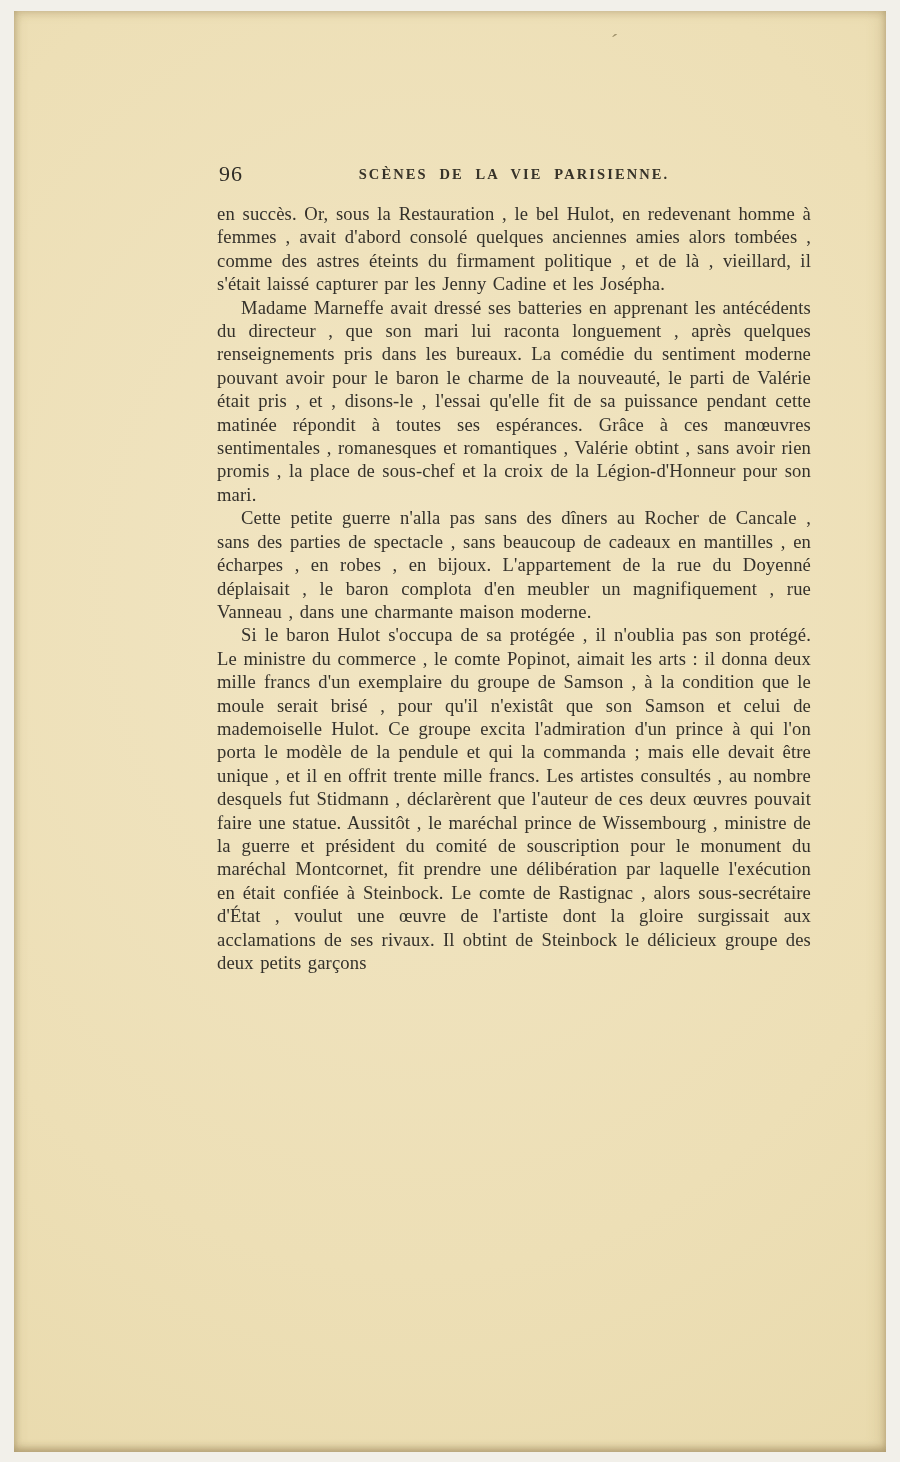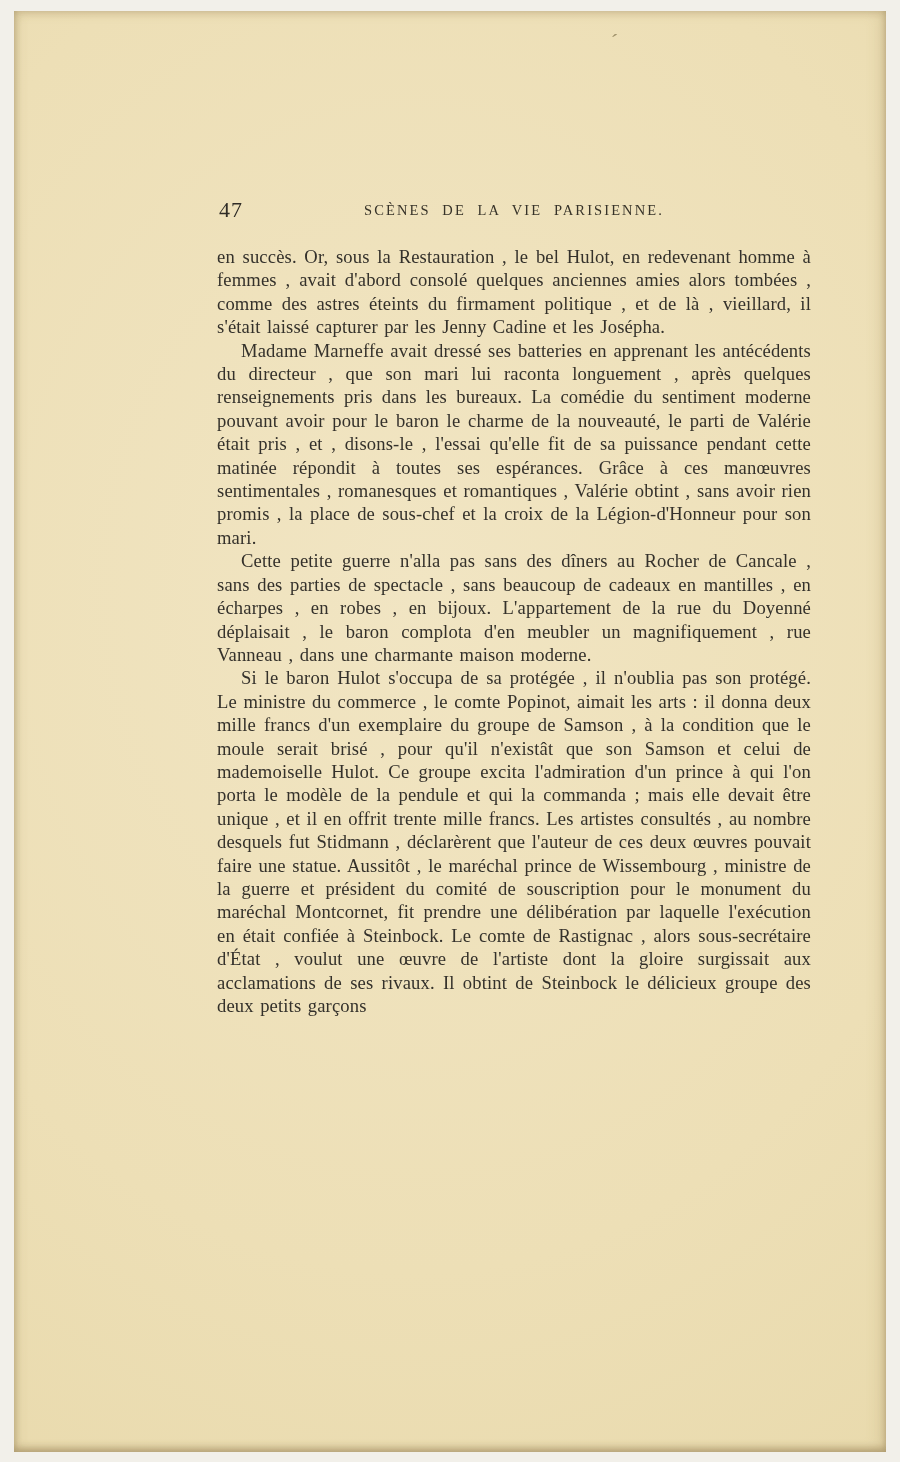--- a/index.html
+++ b/index.html
@@ -57,26 +57,25 @@
     color: #2f2c26;
   }
 
   .running {
     text-align: center;
     padding-top: 6px;
     font-size: 14.5px;
     letter-spacing: 2.1px;
     word-spacing: 6px;
     color: #373329;
-    font-weight: 400;
-    margin-top: 36px;
+    font-weight: 700;
   }
 
   .body-text {
-    margin-top: 13px;
+    margin-top: 6px;
     font-size: 18.6px;
     line-height: 23.4px;
     text-align: justify;
     word-spacing: 1.6px;
     letter-spacing: 0.15px;
     color: #34312b;
   }
 
   .body-text p { text-indent: 24px; }
   .body-text p.noindent { text-indent: 0; }
@@ -85,21 +84,21 @@
 <body>
 
 <div class="scan">
   <div class="paper">
 
     <span class="scan-mark">´</span>
 
     <div class="textcol">
 
       <div class="header-row">
-        <span class="pagenum">47</span>
+        <span class="pagenum">96</span>
         <div class="running">SCÈNES DE LA VIE PARISIENNE.</div>
       </div>
 
       <div class="body-text">
         <p class="noindent">en succès. Or, sous la Restauration , le bel Hulot, en redevenant homme à femmes , avait d'abord consolé quelques anciennes amies alors tombées , comme des astres éteints du firmament politique , et de là , vieillard, il s'était laissé capturer par les Jenny Cadine et les Josépha.</p>
         <p>Madame Marneffe avait dressé ses batteries en apprenant les antécédents du directeur , que son mari lui raconta longuement , après quelques renseignements pris dans les bureaux. La comédie du sentiment moderne pouvant avoir pour le baron le charme de la nouveauté, le parti de Valérie était pris , et , disons-le , l'essai qu'elle fit de sa puissance pendant cette matinée répondit à toutes ses espérances. Grâce à ces manœuvres sentimentales , romanesques et romantiques , Valérie obtint , sans avoir rien promis , la place de sous-chef et la croix de la Légion-d'Honneur pour son mari.</p>
         <p>Cette petite guerre n'alla pas sans des dîners au Rocher de Cancale , sans des parties de spectacle , sans beaucoup de cadeaux en mantilles , en écharpes , en robes , en bijoux. L'appartement de la rue du Doyenné déplaisait , le baron complota d'en meubler un magnifiquement , rue Vanneau , dans une charmante maison moderne.</p>
         <p>Si le baron Hulot s'occupa de sa protégée , il n'oublia pas son protégé. Le ministre du commerce , le comte Popinot, aimait les arts : il donna deux mille francs d'un exemplaire du groupe de Samson , à la condition que le moule serait brisé , pour qu'il n'existât que son Samson et celui de mademoiselle Hulot. Ce groupe excita l'admiration d'un prince à qui l'on porta le modèle de la pendule et qui la commanda ; mais elle devait être unique , et il en offrit trente mille francs. Les artistes consultés , au nombre desquels fut Stidmann , déclarèrent que l'auteur de ces deux œuvres pouvait faire une statue. Aussitôt , le maréchal prince de Wissembourg , ministre de la guerre et président du comité de souscription pour le monument du maréchal Montcornet, fit prendre une délibération par laquelle l'exécution en était confiée à Steinbock. Le comte de Rastignac , alors sous-secrétaire d'État , voulut une œuvre de l'artiste dont la gloire surgissait aux acclamations de ses rivaux. Il obtint de Steinbock le délicieux groupe des deux petits garçons</p>
       </div>
 

